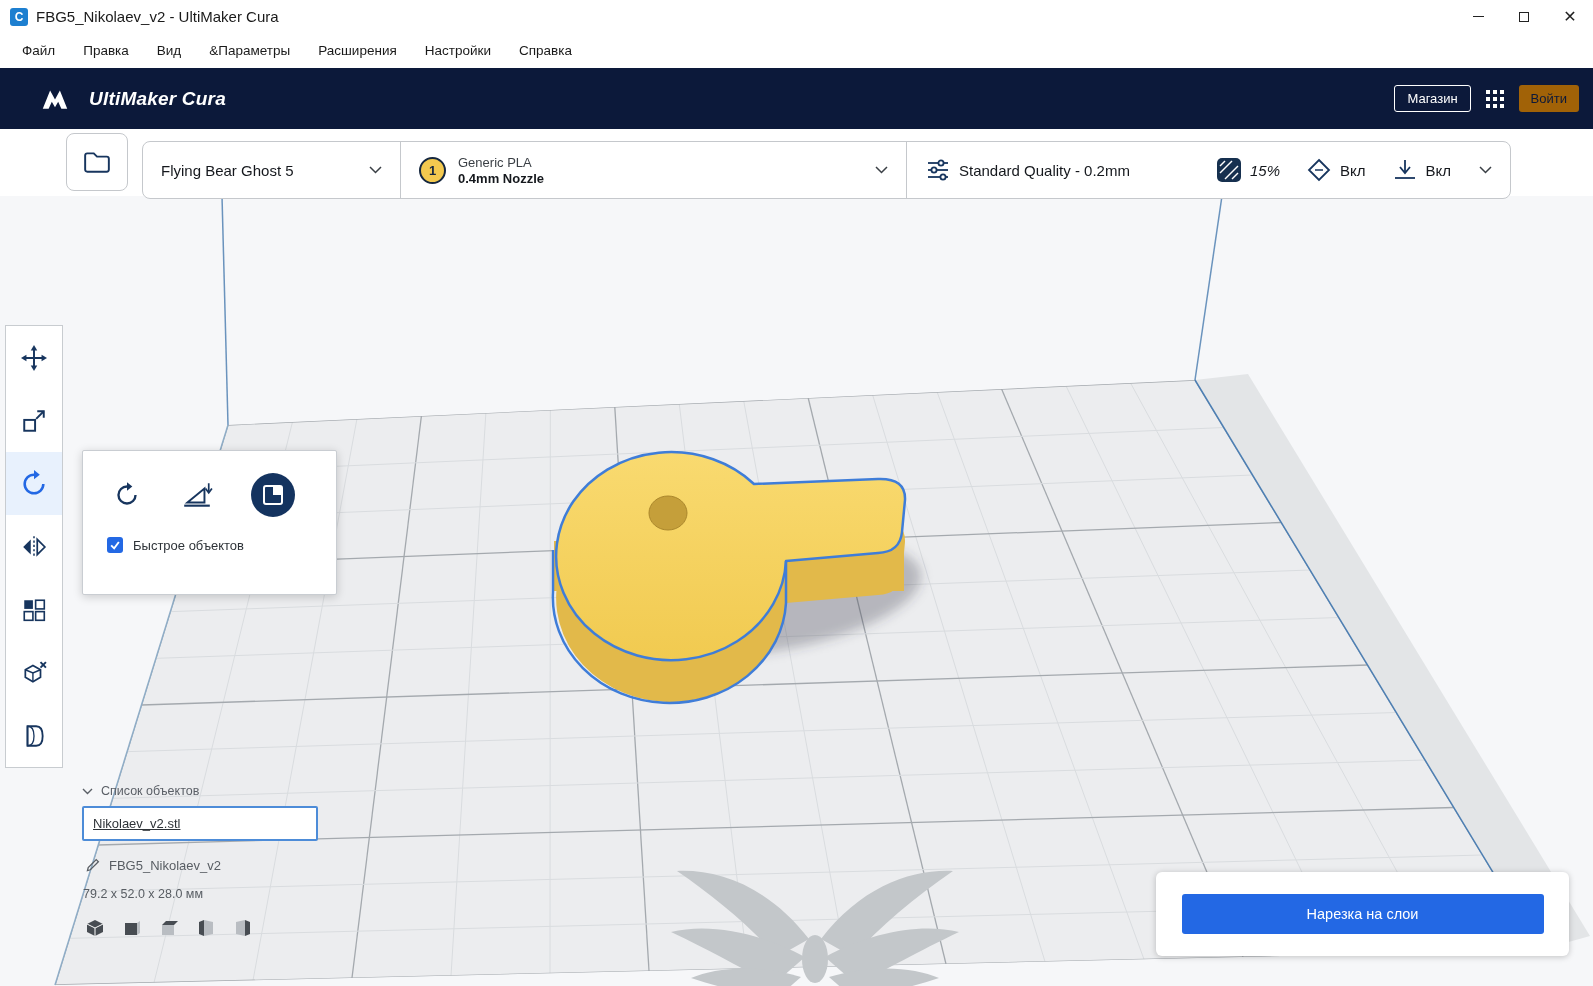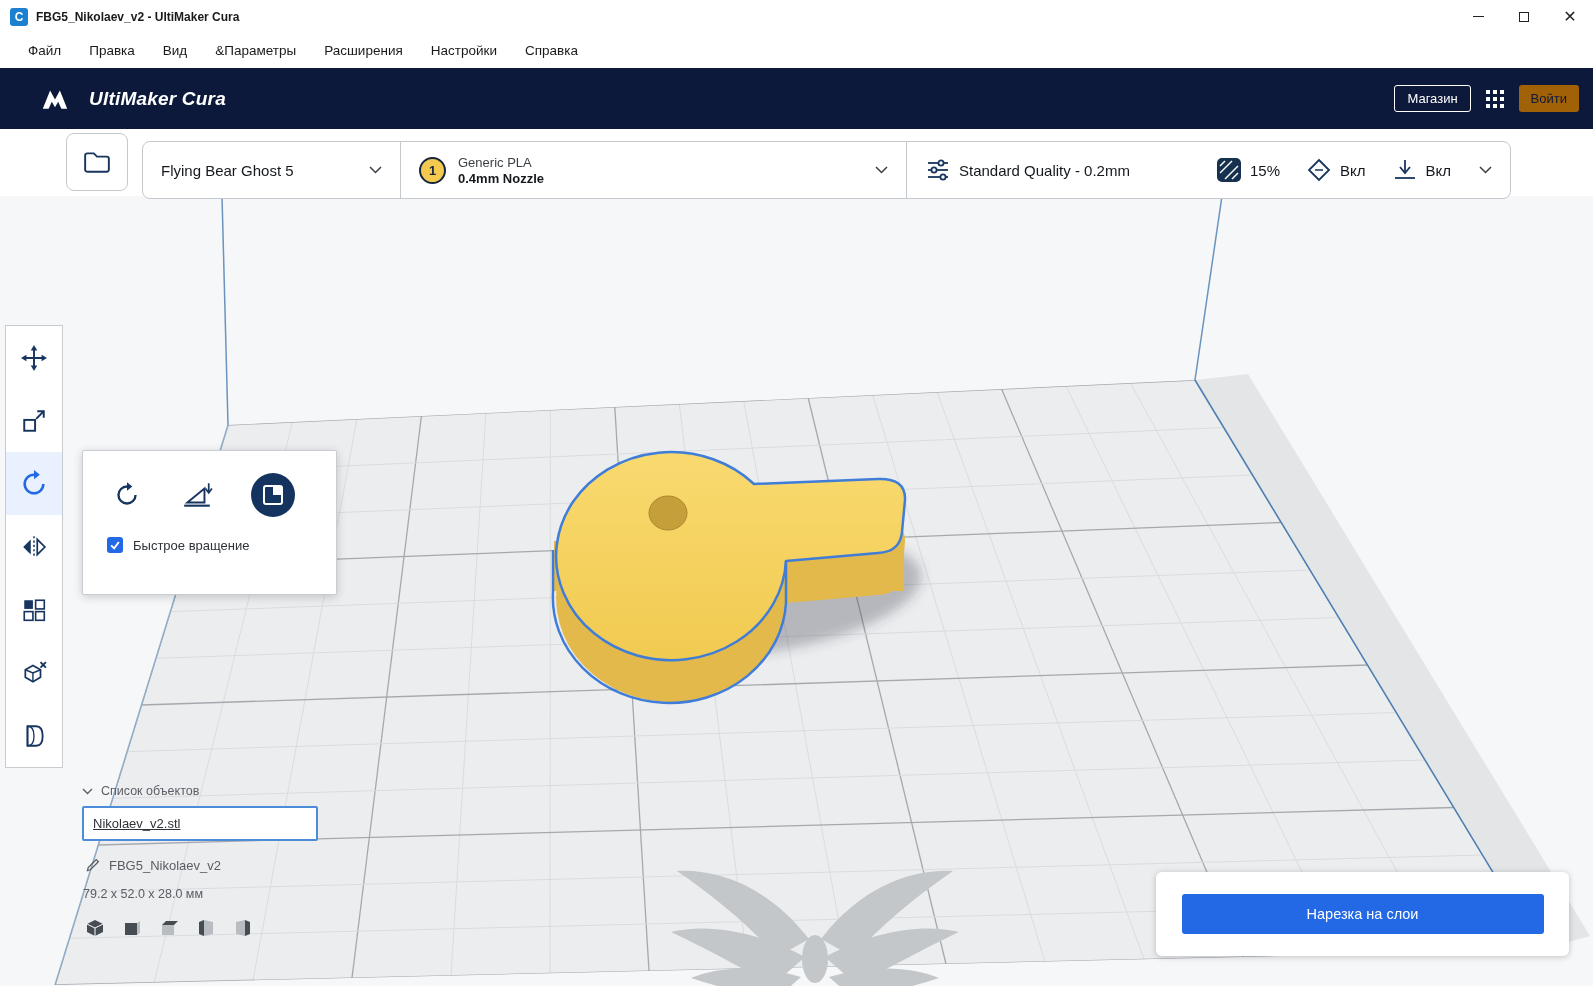--- a/index.html
+++ b/index.html
@@ -3,29 +3,29 @@
 <meta charset="utf-8">
 <style>
   * { margin:0; padding:0; box-sizing:border-box; }
   html,body { width:1593px; height:986px; overflow:hidden; background:#fff;
     font-family:"Liberation Sans", sans-serif; color:#1a1a1a; cursor:default; }
 
   
   .titlebar { height:33px; display:flex; align-items:center; padding-left:10px; background:#fff; }
   .app-ico { width:18px; height:18px; background:#1d7fd0; border-radius:3px; color:#fff;
     font-size:12px; font-weight:bold; display:flex; align-items:center; justify-content:center; margin-right:8px; }
-  .titlebar-text { font-size:12px;font-weight:bold; }
+  .titlebar-text { font-size:15px; }
   .win-controls { margin-left:auto; display:flex; height:33px; }
   .win-btn { width:46px; display:flex; align-items:center; justify-content:center; font-size:14px; color:#222; }
   .win-min-glyph { width:11px; height:0; border-top:1px solid #222; display:block; }
   .win-max-glyph { width:10px; height:10px; border:1px solid #222; display:block; }
   .win-close-glyph { font-size:16px; line-height:1; }
 
   
-  .menubar { height:35px; display:flex; align-items:center; padding-left:14px; background:#fff; }
+  .menubar { height:35px; display:flex; align-items:center; padding-left:8px; background:#fff; }
   .menu-item { padding:0 14px; font-size:13.5px; height:100%; display:flex; align-items:center; }
 
   
   .header { height:61px; background:#0c193a; display:flex; align-items:center; position:relative; }
   .brand { display:flex; align-items:center; gap:19px; margin-left:40px;font-style:italic; }
   .brand-text { color:#fff; font-size:19px; font-weight:bold; letter-spacing:.2px; }
   .stage-tabs { position:absolute; left:50%; transform:translateX(-50%); display:flex; align-items:center; gap:42px; }
   .stage-tab { color:#fff; font-size:15px; letter-spacing:.4px; white-space:nowrap; }
   .stage-tab.active { background:#fff; color:#1747c4; padding:8px 32px; border-radius:4px; }
   .header-right { position:absolute; right:14px; display:flex; align-items:center; gap:15px; }
@@ -263,21 +263,21 @@
             <line x1="2" y1="5" x2="22" y2="5"></line>
               <circle cx="15" cy="5" r="2.6"></circle>
             <line x1="2" y1="12" x2="22" y2="12"></line>
               <circle cx="8" cy="12" r="2.6"></circle>
             <line x1="2" y1="19" x2="22" y2="19"></line>
               <circle cx="17" cy="19" r="2.6"></circle>
           </g>
         </svg>
         <span>Standard Quality - 0.2mm</span>
       </div>
-      <div class="cfg-item" style="margin-left:auto;">
+      <div class="cfg-item" style="margin-left:auto;font-style:italic;">
         <svg width="26" height="26" viewBox="0 0 26 26">
           <rect x="1" y="1" width="24" height="24" rx="5" fill="#16304f"></rect>
           <g stroke="#fff" stroke-width="1.5">
             <line x1="4" y1="16" x2="16" y2="4"></line>
               <line x1="9" y1="22" x2="22" y2="9"></line>
             <line x1="4" y1="9" x2="9" y2="4"></line>
               <line x1="16" y1="22" x2="22" y2="16"></line>
           </g>
         </svg>
         <span>15%</span>
@@ -396,21 +396,21 @@
         </svg>
       </span>
     </button>
   </div>
   <div class="rp-check-row">
     <span class="checkbox">
       <svg width="12" height="12" viewBox="0 0 14 14">
         <polyline points="2.5,7.5 6,11 11.5,3.5" fill="none" stroke="#fff" stroke-width="2.2"></polyline>
       </svg>
     </span>
-    <span class="rp-check-label">Быстрое вращение</span>
+    <span class="rp-check-label">Быстрое объектов</span>
   </div>
 </div>
 
 <div class="object-panel">
   <div class="obj-header">
     <svg width="11" height="7" viewBox="0 0 11 7">
       <polyline points="1,1 5.5,5.5 10,1" fill="none" stroke="#5a5f66" stroke-width="1.4"></polyline>
     </svg>
     <span>Список объектов</span>
   </div>

